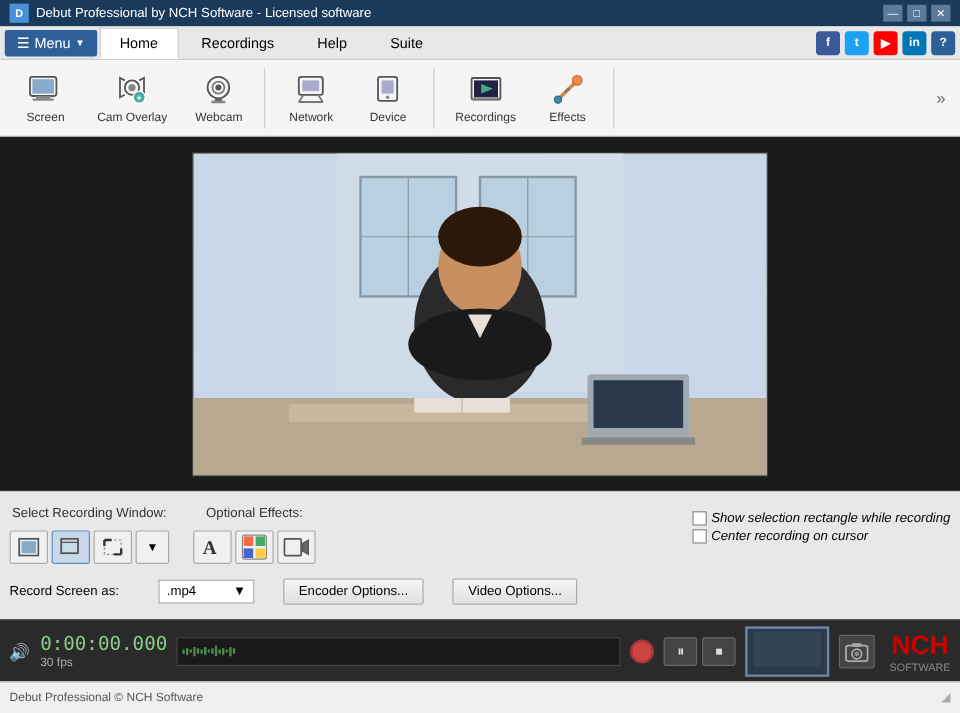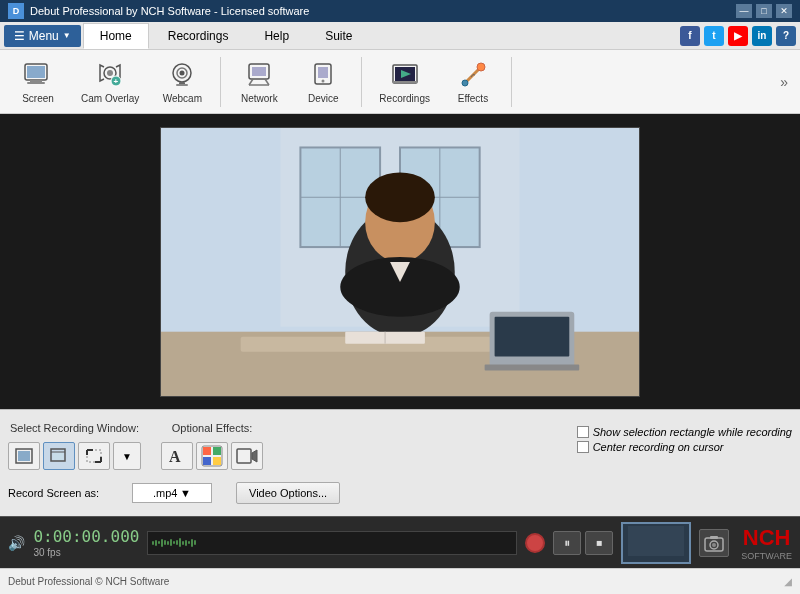--- a/index.html
+++ b/index.html
@@ -49,21 +49,21 @@
     
     .checkbox-area { margin-left: auto; display: flex; flex-direction: column; gap: 3px; padding-top: 4px; }
     .checkbox-row { display: flex; align-items: center; gap: 4px; font-size: 11px; font-style: italic; }
     .cb { width: 12px; height: 12px; border: 1px solid #888; background: white; display: flex; align-items: center; justify-content: center; font-size: 9px; }
     .cb.checked { background: white; }
     .cb.checked::after { content: '✓'; color: #333; font-size: 9px; }
 
     
     .record-as-row { display: flex; align-items: center; gap: 24px; padding: 4px 0; margin-top: 4px; }
     .record-label { font-size: 11px; min-width: 100px; }
-    .format-select { background: white; border: 1px solid #aaa; padding: 3px 20px; font-size: 11px; width: 80px; cursor: pointer; display: flex; align-items: center; justify-content: space-between; }
+    .format-select { background: white; border: 1px solid #aaa; padding: 3px 6px; font-size: 11px; width: 80px; cursor: pointer; display: flex; align-items: center; justify-content: space-between; }
     .action-btn { background: linear-gradient(to bottom, #f5f5f5, #e0e0e0); border: 1px solid #aaa; padding: 4px 12px; cursor: pointer; font-size: 11px; border-radius: 2px; white-space: nowrap; }
 
     
     .timeline { background: #2a2a2a; height: 52px; display: flex; align-items: center; padding: 0 8px; gap: 8px; border-top: 1px solid #555; }
     .vol-icon { color: #aaa; font-size: 14px; cursor: pointer; }
     .time-display { color: #88cc88; font-size: 16px; font-family: monospace; }
     .fps-display { color: #aaa; font-size: 10px; }
     .waveform { flex: 1; height: 24px; background: #1a1a1a; border: 1px solid #444; position: relative; overflow: hidden; }
     .waveform-bars { display: flex; align-items: center; height: 100%; padding: 0 4px; gap: 1px; }
     .waveform-bar { background: #4a8a4a; border-radius: 1px; }
@@ -324,20 +324,21 @@
       </div>
     </div>
   </div>
 
   <div class="record-as-row">
     <span class="record-label">Record Screen as:</span>
     <div class="format-select">
       <span>.mp4</span>
       <span>▼</span>
     </div>
+    <button class="action-btn">Encoder Options...</button>
     <button class="action-btn">Video Options...</button>
   </div>
 </div>
 
 <div class="timeline">
   <div class="vol-icon">🔊</div>
   <div style="display:flex;flex-direction:column;gap:1px;">
     <span class="time-display">0:00:00.000</span>
     <span class="fps-display">30 fps</span>
   </div>

